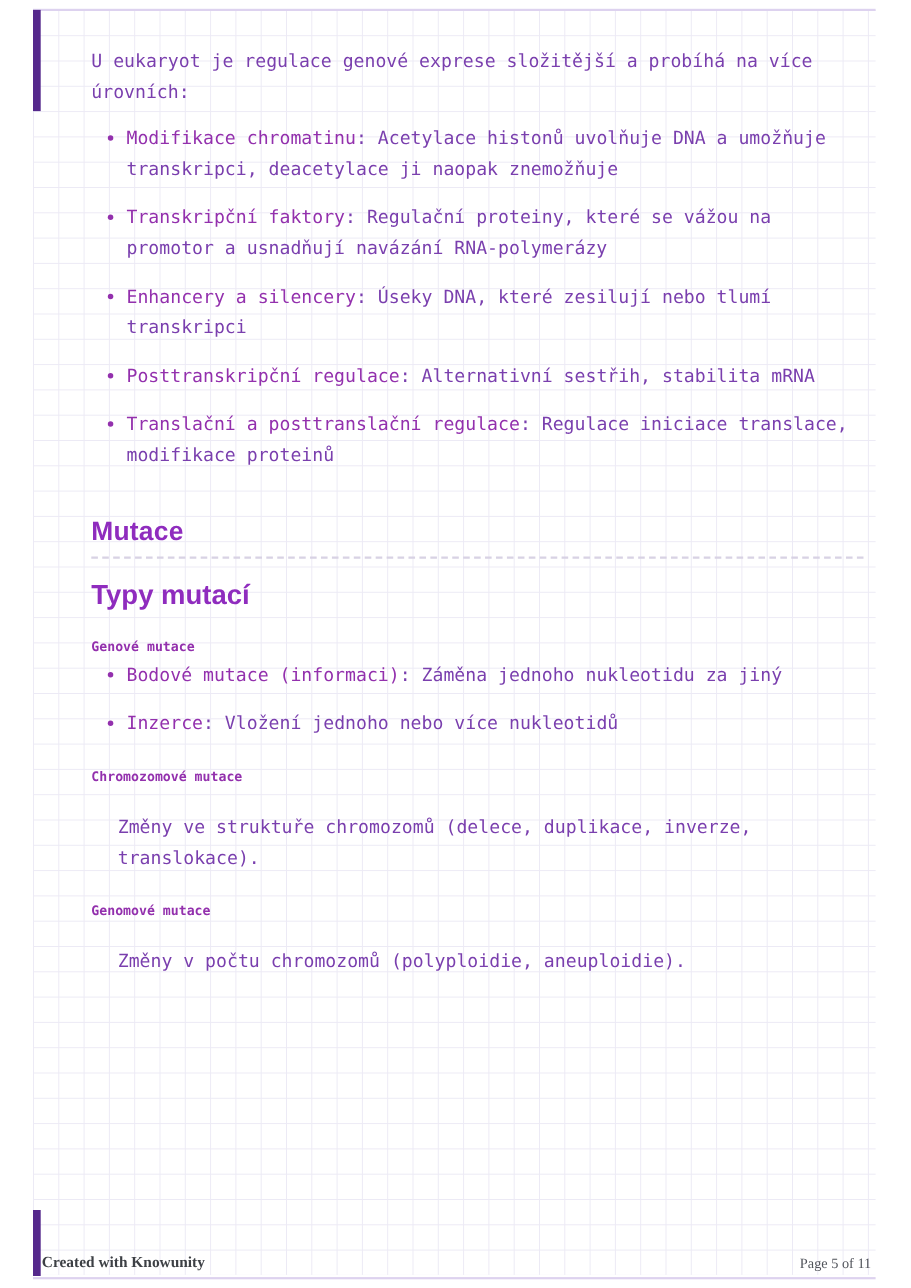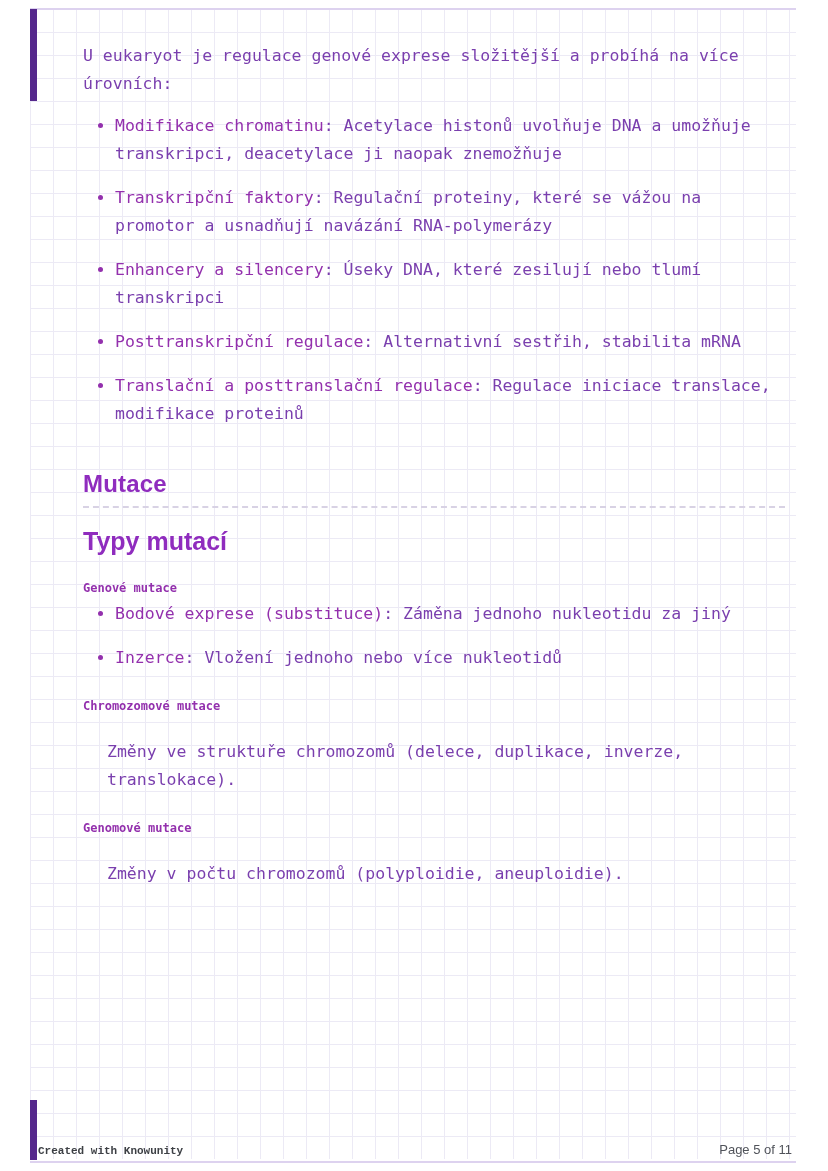--- a/index.html
+++ b/index.html
@@ -58,26 +58,26 @@
   .h3{
     font-size:12px;line-height:24px;font-weight:bold;color:var(--term);
     margin-top:22px;
   }
   .indented{padding-left:24px;margin-top:20px;}
   .sub-list{margin-top:12px;}
 
   .footer{position:absolute;left:38px;right:36px;bottom:14px;height:16px;}
   .footer-left{
     position:absolute;left:0;bottom:0;
-    font-family:Liberation Mono, monospace;
-    font-weight:bold;font-size:11px;color:var(--footer-dark);
+    font-family:Liberation Serif, serif;
+    font-weight:bold;font-size:14px;color:var(--footer-dark);
   }
   .footer-right{
     position:absolute;right:0;bottom:0;
-    font-family:Liberation Sans, sans-serif;
+    font-family:Liberation Serif, serif;
     font-size:13px;color:var(--footer-gray);margin-top:20px;
   }
 </style>
 </head>
 <body>
 
 <div class="sheet">
   <div class="grid-bg"></div>
   <div class="frame-top"></div>
   <div class="frame-bottom"></div>
@@ -115,21 +115,21 @@
     <div class="h1-underline"></div>
 
 
     <h2 class="h2">Typy mutací</h2>
 
     <h3 class="h3">Genové mutace</h3>
 
     <ul class="bullet-list sub-list">
       <li>
         <span class="dot"></span>
-        <p class="body-text"><strong class="term">Bodové exprese (substituce)</strong><span>: Záměna jednoho nukleotidu za jiný</span></p>
+        <p class="body-text"><strong class="term">Bodové mutace (informaci)</strong><span>: Záměna jednoho nukleotidu za jiný</span></p>
       </li>
       <li>
         <span class="dot"></span>
         <p class="body-text"><strong class="term">Inzerce</strong><span>: Vložení jednoho nebo více nukleotidů</span></p>
       </li>
     </ul>
 
     <h3 class="h3">Chromozomové mutace</h3>
     <p class="body-text indented">Změny ve struktuře chromozomů (delece, duplikace, inverze, translokace).</p>
 

